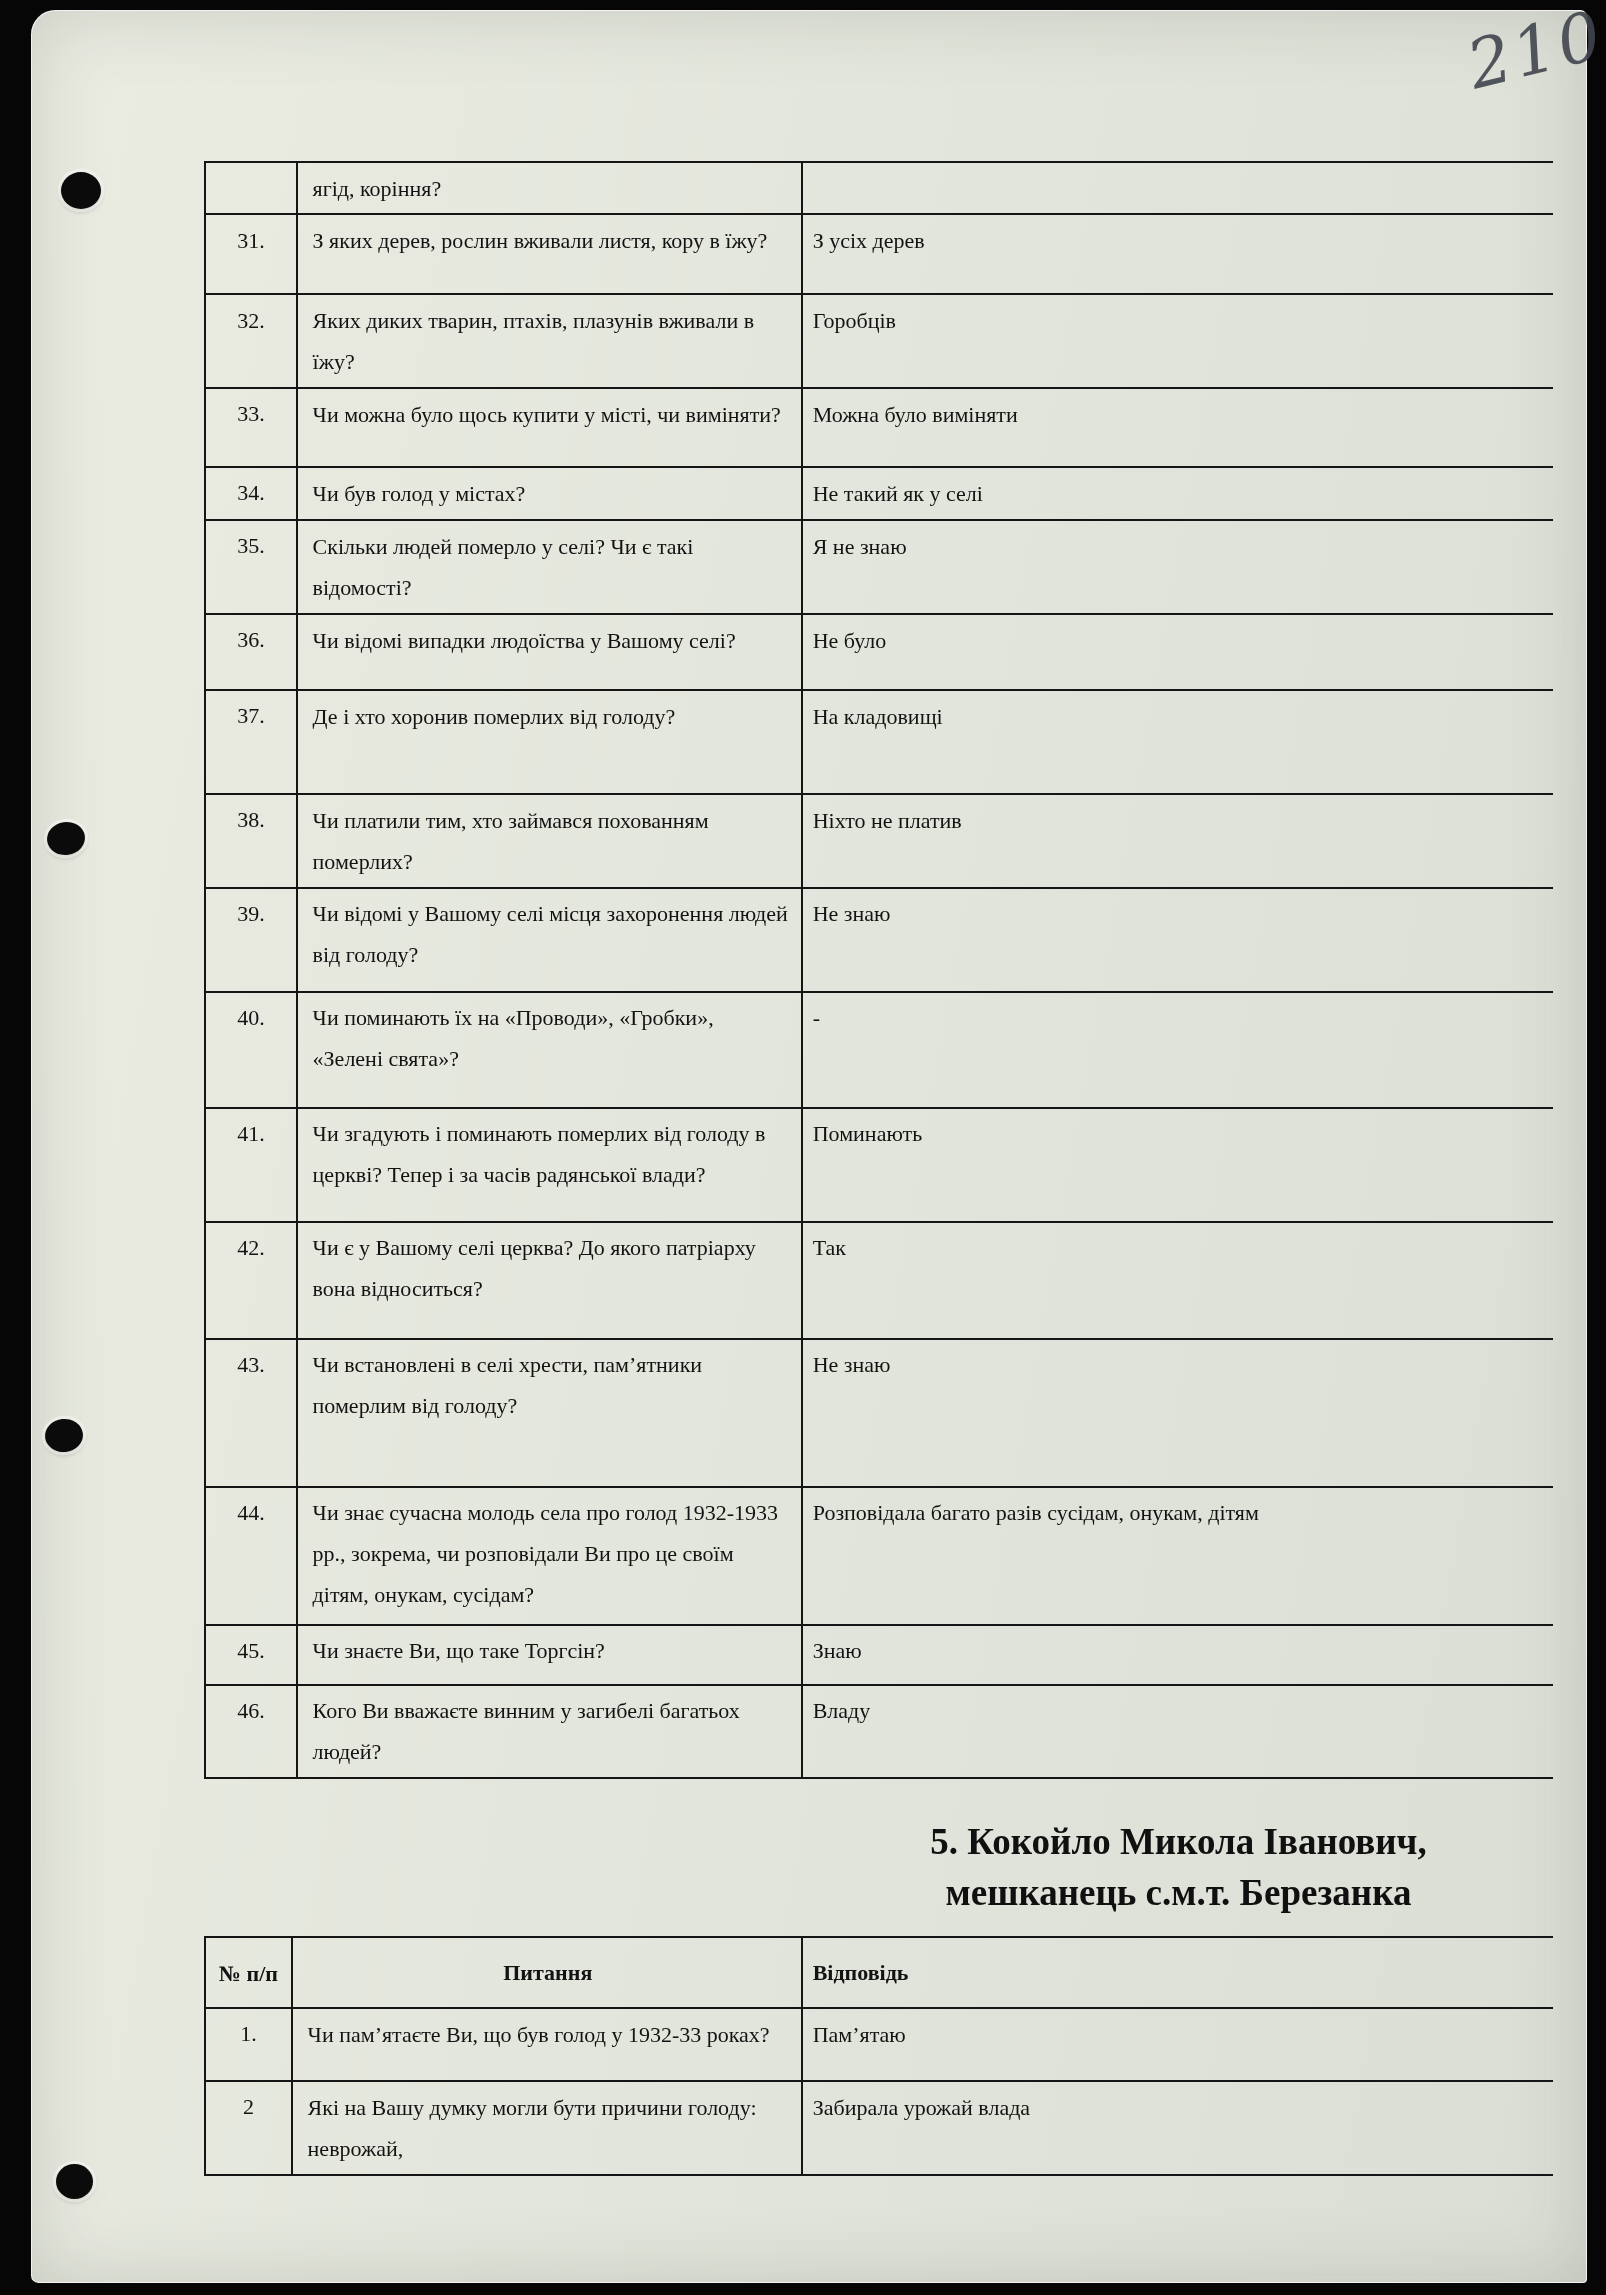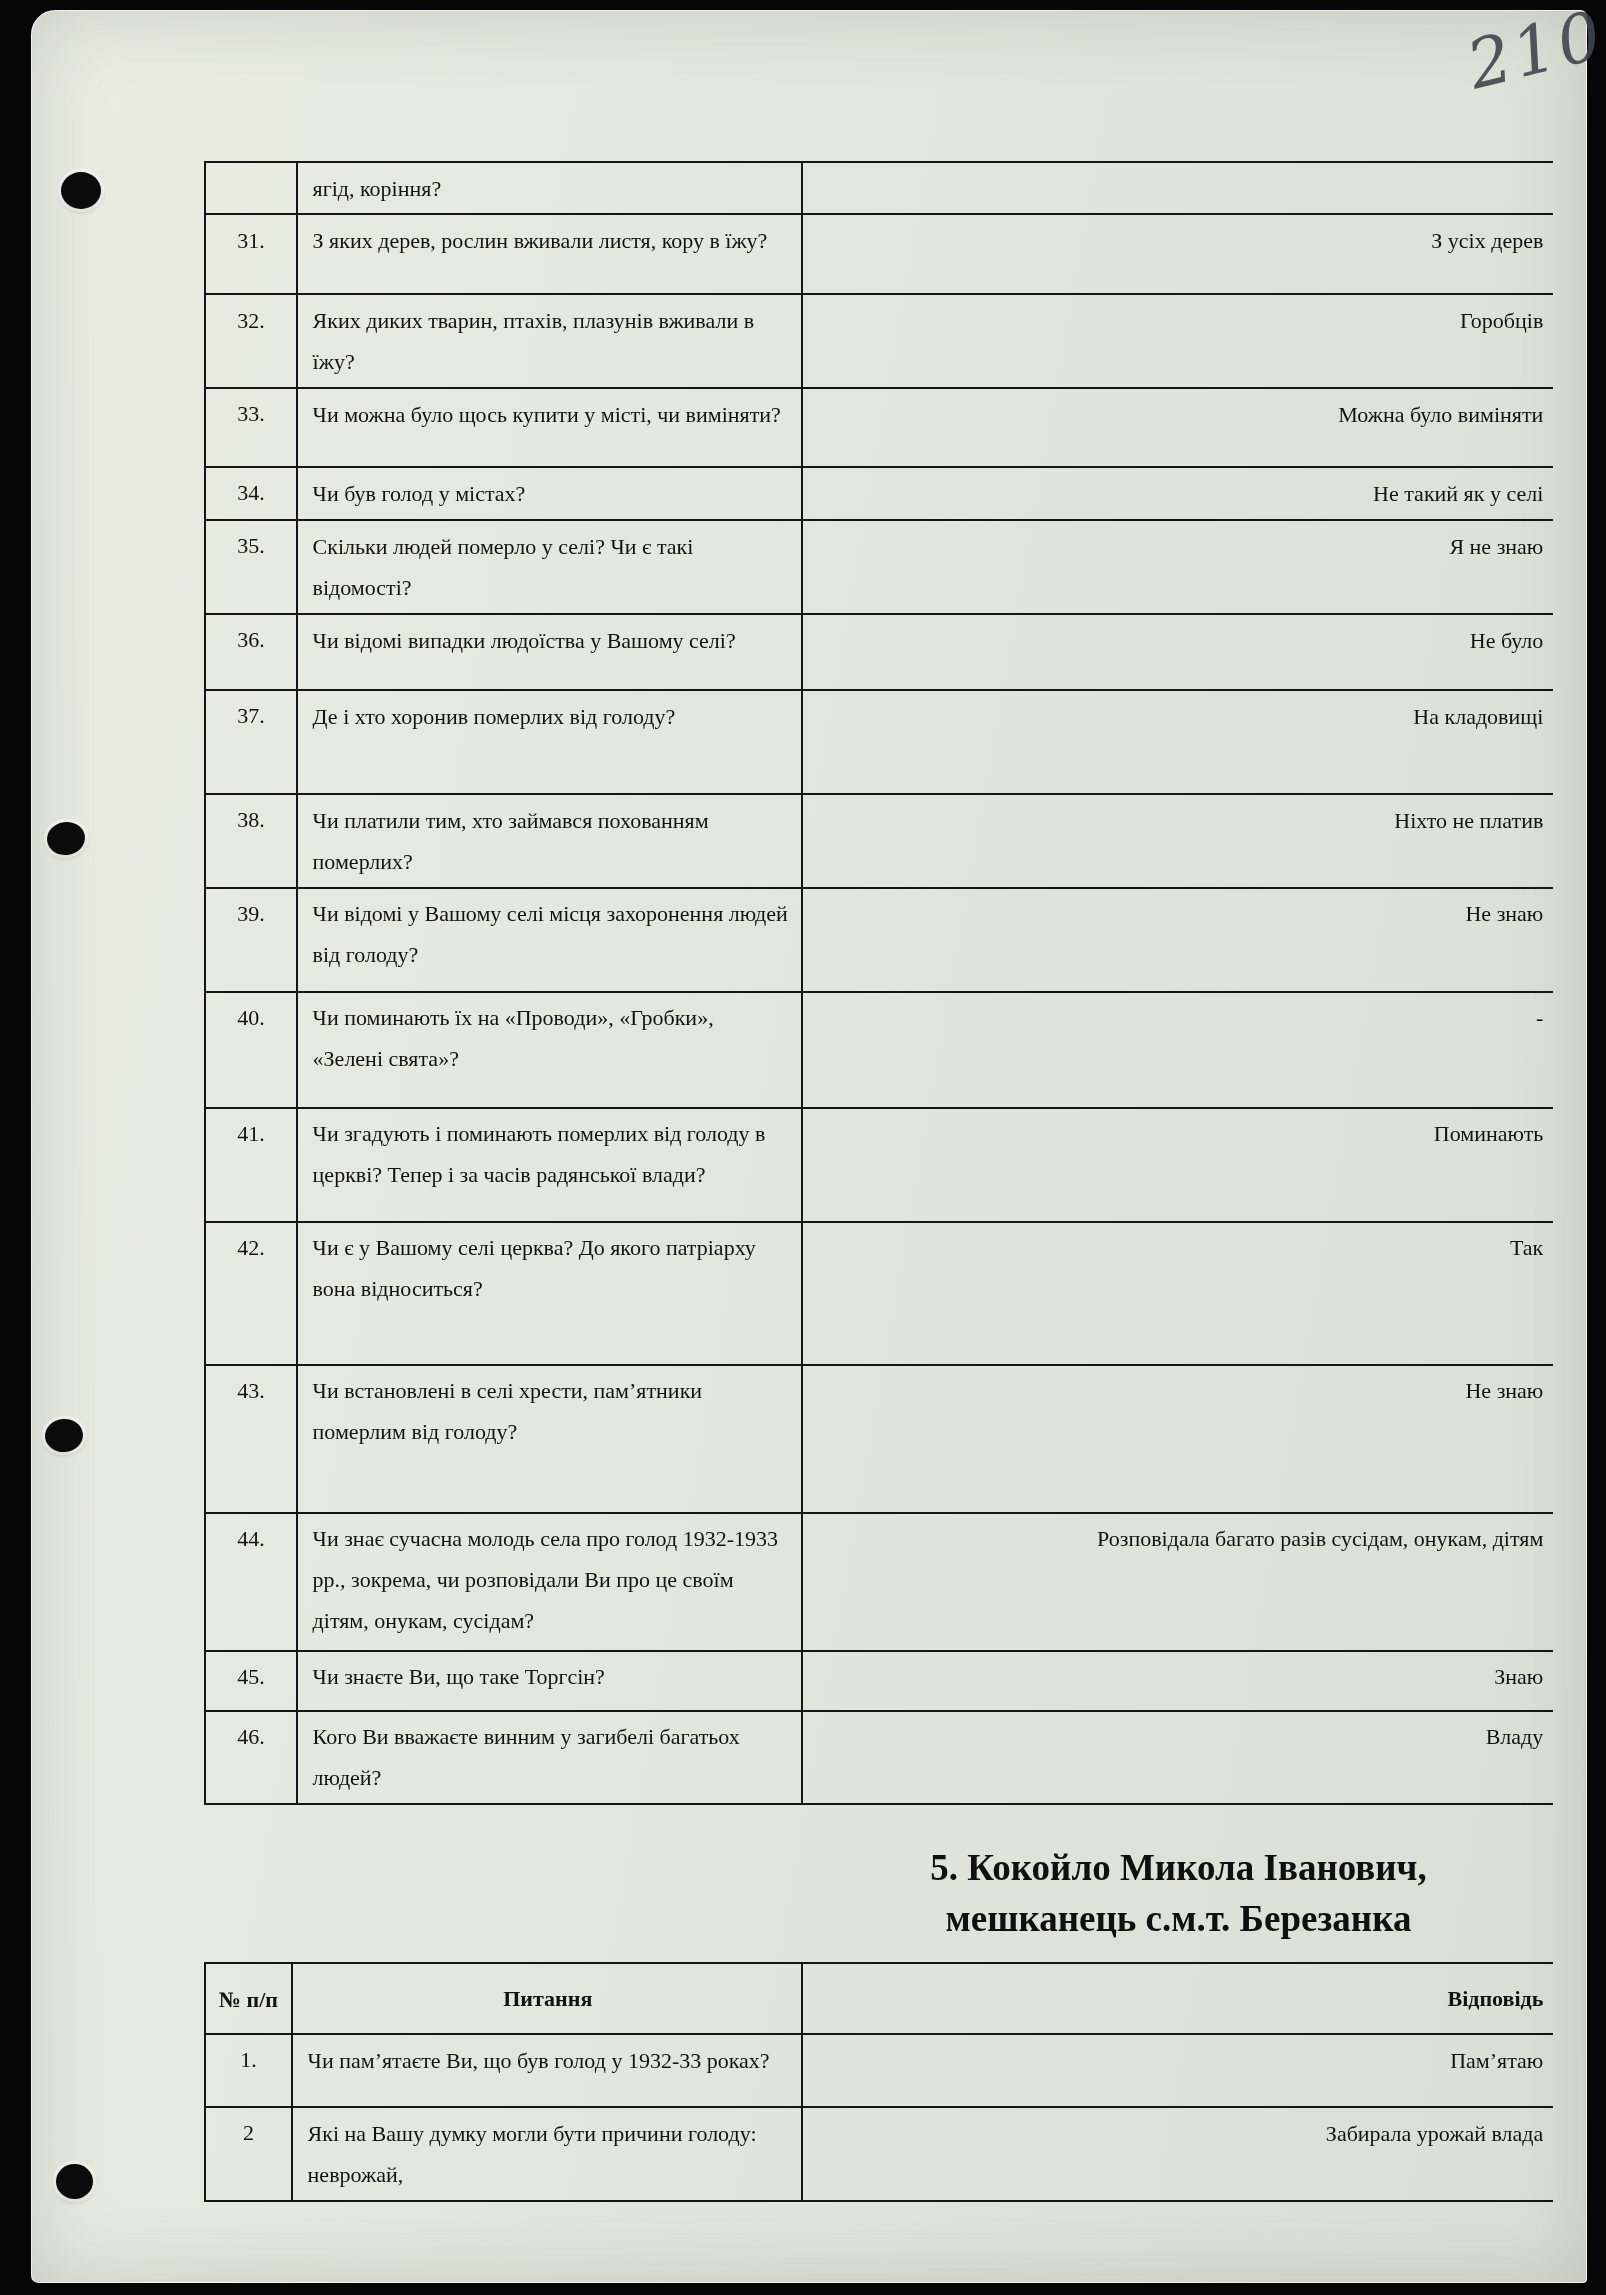--- a/index.html
+++ b/index.html
@@ -39,38 +39,38 @@
   }
   table.qa td, table.qa th {
     vertical-align:top; box-sizing:border-box;
     border-top:2.4px solid #151515; border-bottom:2.4px solid #151515;
     overflow:hidden;
   }
   table.qa .c-num { border-left:2.4px solid #151515; border-right:2.4px solid #151515;
     text-align:center; padding:4.1px 1.6px 3.2px 1.6px; }
   table.qa .c-q   { border-right:2.4px solid #151515; text-align:left;
     padding:4.9px 13px 4.9px 14.6px; }
-  table.qa .c-a   { border-right:none; text-align:right; padding:4.9px 9.7px; }
+  table.qa .c-a   { border-right:none; text-align:left; padding:4.9px 9.7px; }
   table.qa thead th { vertical-align:middle; font-weight:bold; text-align:center;
     line-height:37px; }
 
   
   .t1 tr:nth-child(1)  { height:41px;  }
   .t1 tr:nth-child(2)  { height:80px;  }
   .t1 tr:nth-child(3)  { height:79px;  }
   .t1 tr:nth-child(4)  { height:79px;  }
   .t1 tr:nth-child(5)  { height:39px;  }
   .t1 tr:nth-child(6)  { height:79px;padding-left:32px;  }
   .t1 tr:nth-child(7)  { height:76px;  }
   .t1 tr:nth-child(8)  { height:104px; }
   .t1 tr:nth-child(9)  { height:76px;  }
   .t1 tr:nth-child(10) { height:104px; }
   .t1 tr:nth-child(11) { height:116px; }
   .t1 tr:nth-child(12) { height:114px; }
-  .t1 tr:nth-child(13) { height:143px; }
+  .t1 tr:nth-child(13) { height:117px; }
   .t1 tr:nth-child(14) { height:148px; }
   .t1 tr:nth-child(15) { height:138px; }
   .t1 tr:nth-child(16) { height:60px;  }
   .t1 tr:nth-child(17) { height:93px; }
 
   .heading {
     margin:37px 0 0 536px; width:877px; text-align:center;
     font-weight:bold; font-size:37px; line-height:51px; color:#101010;
   }
   table.t2 { margin-top:18px; }

